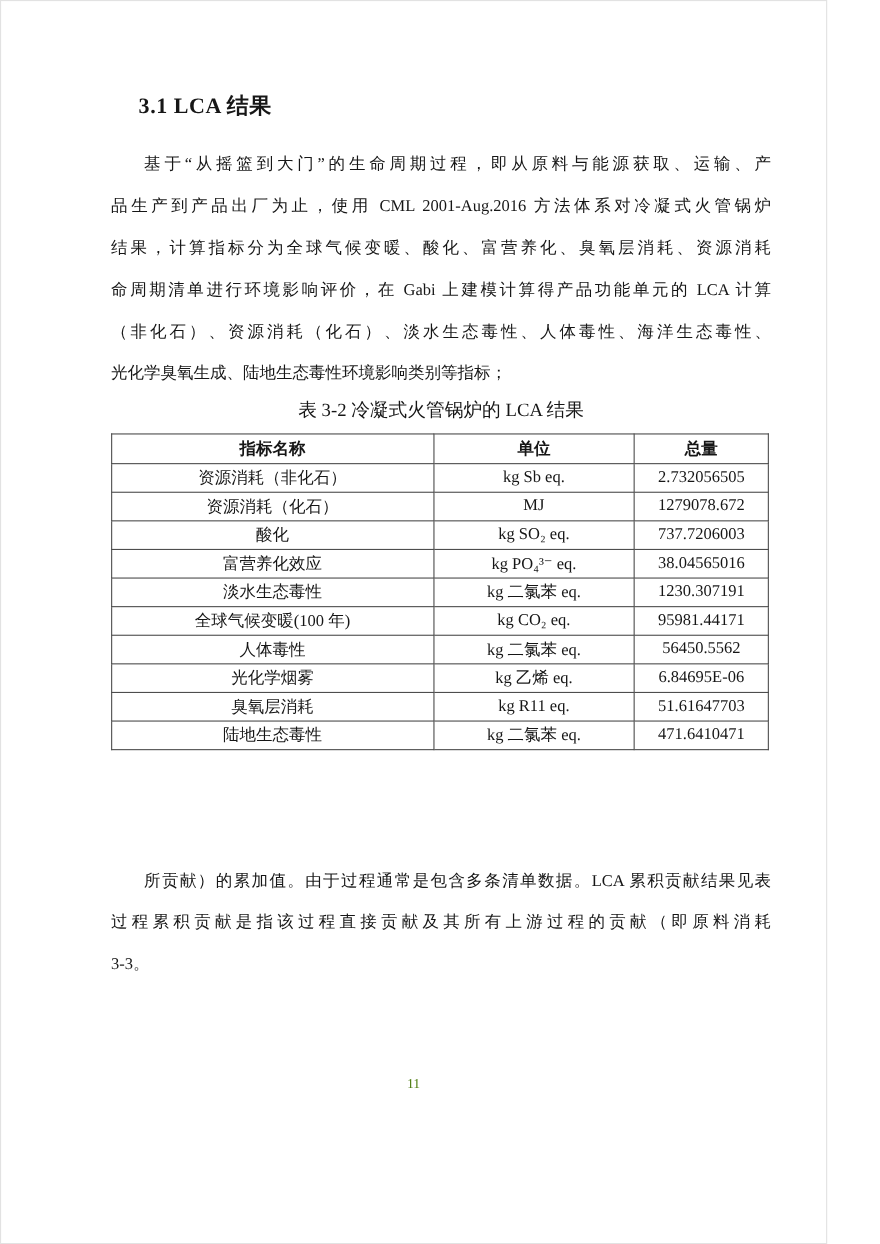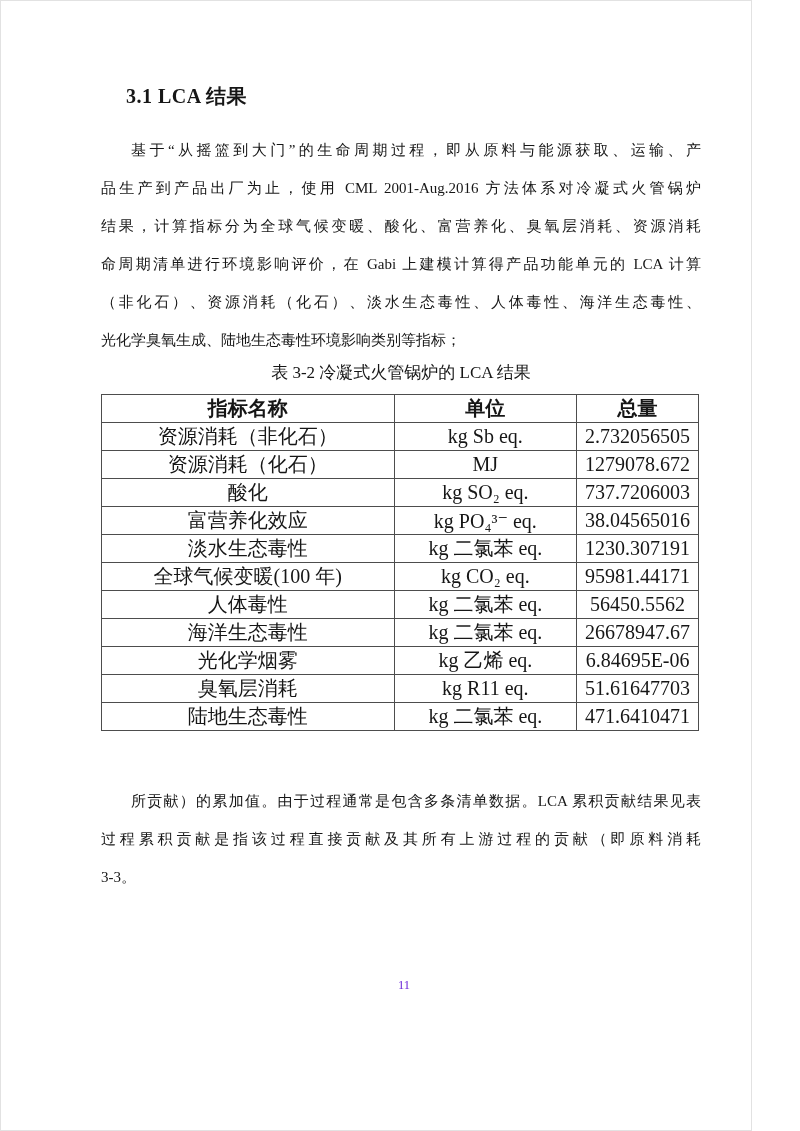--- a/index.html
+++ b/index.html
@@ -56,34 +56,33 @@
     top: 393px;
     width: 598px;
     border-collapse: collapse;
     table-layout: fixed;
   }
   table.lca th, table.lca td {
     border: 1px solid #4d4d4d;
     height: 25px;
     text-align: center;
     vertical-align: middle;
-    font-size: 20px;
+    font-size: 15px;
     padding: 0 3px;
     overflow: hidden;
   }
   table.lca th { font-weight: bold; height: 26px; }
   .pageno {
     position: absolute;
     left: 0;
     top: 977px;
     width: 100%;
     text-align: center;
     font-size: 12.5px;
-    color: #6d28d9;
-    padding-left: 28px;
+    color: #4d7c0f;
   }
 </style>
 </head>
 <body>
 
 <div class="page">
 
   <div class="sec-heading" id="heading-31">3.1 LCA 结果</div>
 
   <div class="para" id="para-31">
@@ -149,25 +148,20 @@
           <td>kg CO₂ eq.</td>
           <td>95981.44171</td>
         </tr>
 
         <tr>
           <td>人体毒性</td>
           <td>kg 二氯苯 eq.</td>
           <td>56450.5562</td>
         </tr>
 
-        <tr>
-          <td>海洋生态毒性</td>
-          <td>kg 二氯苯 eq.</td>
-          <td>26678947.67</td>
-        </tr>
 
         <tr>
           <td>光化学烟雾</td>
           <td>kg 乙烯 eq.</td>
           <td>6.84695E-06</td>
         </tr>
 
         <tr>
           <td>臭氧层消耗</td>
           <td>kg R11 eq.</td>

